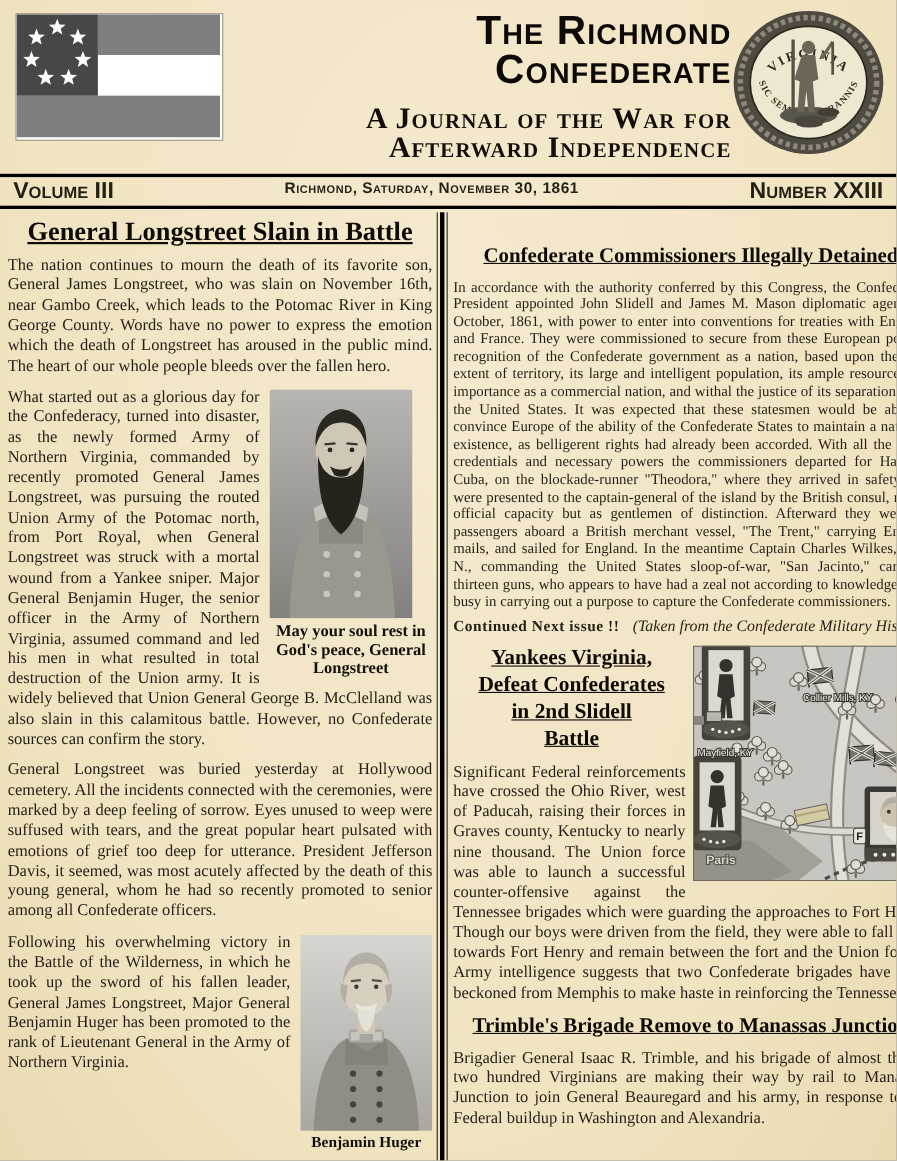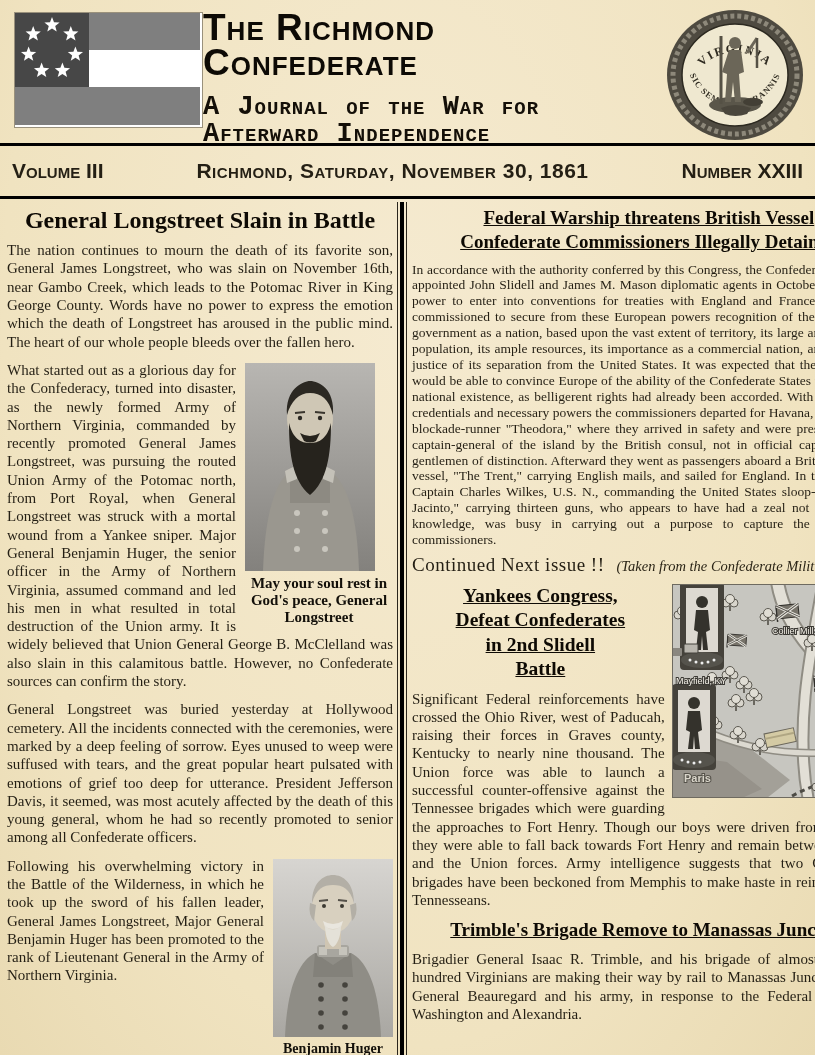--- a/index.html
+++ b/index.html
@@ -5,50 +5,50 @@
   html,body{margin:0;padding:0;background:#888;}
   .page{
     width:815px;height:1055px;margin:0 auto;position:relative;overflow:hidden;
     background:#f2e6c6;
     background-image:radial-gradient(ellipse at 50% 30%, #f5ead0 0%, #f0e3c0 70%, #e9dab2 100%);
     font-family:"Liberation Serif", serif;color:#241f14;
   }
   
   .masthead{display:flex;align-items:flex-start;padding:8px 6px 0 14px;height:130px;}
   .flagbox{flex:0 0 187px;height:114px;margin-top:4px;border:1px solid #9a917c;background:#fff;}
-  .mast-center{flex:1;text-align:left;padding-top:2px;}
+  .mast-center{flex:1;text-align:right;padding-top:2px;}
   .mast-title{font-family:"Liberation Sans",sans-serif;font-variant:small-caps;font-weight:700;
     font-size:37px;line-height:.95;letter-spacing:1px;color:#0d0a05;}
-  .mast-sub{font-family:Liberation Mono, monospace;font-variant:small-caps;font-weight:700;
+  .mast-sub{font-family:Liberation Serif, serif;font-variant:small-caps;font-weight:700;
     font-size:27px;line-height:1.0;letter-spacing:1px;color:#140f08;margin-top:14px;}
   .sealbox{flex:0 0 142px;height:134px;margin-right:2px;}
   
-  .datebar{border-top:3px solid #000;border-bottom:3px solid #000;margin-top:5px;
-    display:flex;justify-content:space-between;align-items:flex-start;padding:13px 12px;
+  .datebar{border-top:3px solid #000;border-bottom:3px solid #000;margin-top:20px;
+    display:flex;justify-content:space-between;align-items:flex-start;padding:1px 12px;
     font-family:"Liberation Sans",sans-serif;font-variant:small-caps;font-weight:700;}
   .datebar .vol,.datebar .num{font-size:21px;}
-  .datebar .date{font-size:21px;letter-spacing:.5px;}
+  .datebar .date{font-size:14px;letter-spacing:.5px;}
   
   .cols{display:flex;align-items:stretch;margin-top:3px;height:886px;}
   .col-left{flex:0 0 386px;padding:0 4px 0 7px;border-right:1px solid #2a251c;}
   .col-divider{flex:0 0 4px;background:#000;margin:0 2px;}
   .col-right{flex:1;padding:0 5px 0 5px;border-left:1px solid #2a251c;}
   
   h1,h2{font-family:"Liberation Serif",serif;text-align:center;color:#0e0a04;margin:6px 4px 8px;}
-  .hl-xl{font-size:24px;font-weight:700;line-height:1.05;}
+  .hl-xl{font-size:24px;font-weight:700;text-decoration:underline;line-height:1.05;}
   .hl-md{font-size:19.5px;font-weight:700;text-decoration:underline;line-height:1.25;}
   .hl-sm{font-size:20px;font-weight:700;text-decoration:underline;line-height:1.2;}
   p.body{font-size:15px;line-height:1.22;text-align:justify;margin:0 0 10px;}
   p.body-sm{font-size:13.5px;line-height:1.18;text-align:justify;margin:0 0 6px;}
   .fig-right{float:right;margin:2px 0 6px 9px;text-align:center;}
   .fig-caption{font-weight:700;font-size:15px;line-height:1.15;margin-top:4px;color:#13100a;}
   .fig-caption.small{font-size:14px;}
   .clear{clear:both;}
   .continued-line{margin:2px 0 8px;white-space:nowrap;}
-  .continued-bold{font-weight:400;font-size:19px;letter-spacing:.5px;}
+  .continued-bold{font-weight:700;font-size:14px;letter-spacing:.5px;}
   .continued-src{font-style:italic;font-size:14.5px;margin-left:8px;color:#2a2416;}
   .map-fig{float:right;margin:0 0 6px 7px;}
   svg{display:block;}
 </style>
 </head>
 <body>
 
 <div class="page">
 
   <div class="masthead">
@@ -219,21 +219,21 @@
         <p class="body">Fort Gibson, Indian Territories, has changed hands once again. Reports confirm a detachment from the 4th U.S. Cavalry arrived on November 21st and re-captured the town, no doubt constraining its inhabitants to accept Federal occupation or be tormented. However, encouraging reports tell of an expanding Confederate influence within the area.</p>
       </div>
     </div>
 
     <div class="col-divider"></div>
 
     <div class="col-right">
 
       <div>
         <h2 class="hl-md" style="font-size:19px;margin-top:4px">
-          <span>Federal Warship threatens British Vessel</span><br>
+          <br>
           <span>Confederate Commissioners Illegally Detained</span>
         </h2>
         <p class="body-sm">In accordance with the authority conferred by this Congress, the Confederate President appointed John Slidell and James M. Mason diplomatic agents in October, 1861, with power to enter into conventions for treaties with England and France. They were commissioned to secure from these European powers recognition of the Confederate government as a nation, based upon the vast extent of territory, its large and intelligent population, its ample resources, its importance as a commercial nation, and withal the justice of its separation from the United States. It was expected that these statesmen would be able to convince Europe of the ability of the Confederate States to maintain a national existence, as belligerent rights had already been accorded. With all the usual credentials and necessary powers the commissioners departed for Havana, Cuba, on the blockade-runner "Theodora," where they arrived in safety and were presented to the captain-general of the island by the British consul, not in official capacity but as gentlemen of distinction. Afterward they went as passengers aboard a British merchant vessel, "The Trent," carrying English mails, and sailed for England. In the meantime Captain Charles Wilkes, U.S. N., commanding the United States sloop-of-war, "San Jacinto," carrying thirteen guns, who appears to have had a zeal not according to knowledge, was busy in carrying out a purpose to capture the Confederate commissioners.</p>
         <div class="continued-line">
           <span class="continued-bold">Continued Next issue !!</span>
           <span class="continued-src">(Taken from the Confederate Military History)</span>
         </div>
       </div>
 
       <div>
@@ -342,21 +342,21 @@
               <text x="-4.5" y="49" font-family="Liberation Sans, sans-serif" font-size="10" font-weight="bold" fill="#23211c" text-anchor="middle">F</text>
             </g>
 
             <text x="100" y="50" font-family="Liberation Sans, sans-serif" font-size="9" fill="#f4f1e8" stroke="#3a3833" stroke-width="2" paint-order="stroke">Collier Mills, KY</text>
             <text x="4" y="100" font-family="Liberation Sans, sans-serif" font-size="9" fill="#f4f1e8" stroke="#3a3833" stroke-width="2" paint-order="stroke">Mayfield, KY</text>
             <text x="12" y="198" font-family="Liberation Sans, sans-serif" font-size="11" font-weight="bold" fill="#d9d5ca" stroke="#55524a" stroke-width="2" paint-order="stroke">Paris</text>
             <rect width="214" height="214" fill="none" stroke="#6e6a60" stroke-width="2"></rect>
           </svg>
         </div>
         <h2 class="hl-md" style="margin-top:2px">
-          <span>Yankees Congress,</span><br>
+          <span>Yankees Virginia,</span><br>
           <span>Defeat Confederates</span><br>
           <span>in 2nd Slidell</span><br>
           <span>Battle</span>
         </h2>
         <p class="body">Significant Federal reinforcements have crossed the Ohio River, west of Paducah, raising their forces in Graves county, Kentucky to nearly nine thousand. The Union force was able to launch a successful counter-offensive against the Tennessee brigades which were guarding the approaches to Fort Henry. Though our boys were driven from the field, they were able to fall back towards Fort Henry and remain between the fort and the Union forces. Army intelligence suggests that two Confederate brigades have been beckoned from Memphis to make haste in reinforcing the Tennesseans.</p>
       </div>
 
       <div class="clear">
         <h2 class="hl-sm" style="font-size:19px;margin-top:10px">Trimble's Brigade Remove to Manassas Junction</h2>
         <p class="body">Brigadier General Isaac R. Trimble, and his brigade of almost thirty-two hundred Virginians are making their way by rail to Manassas Junction to join General Beauregard and his army, in response to the Federal buildup in Washington and Alexandria.</p>

